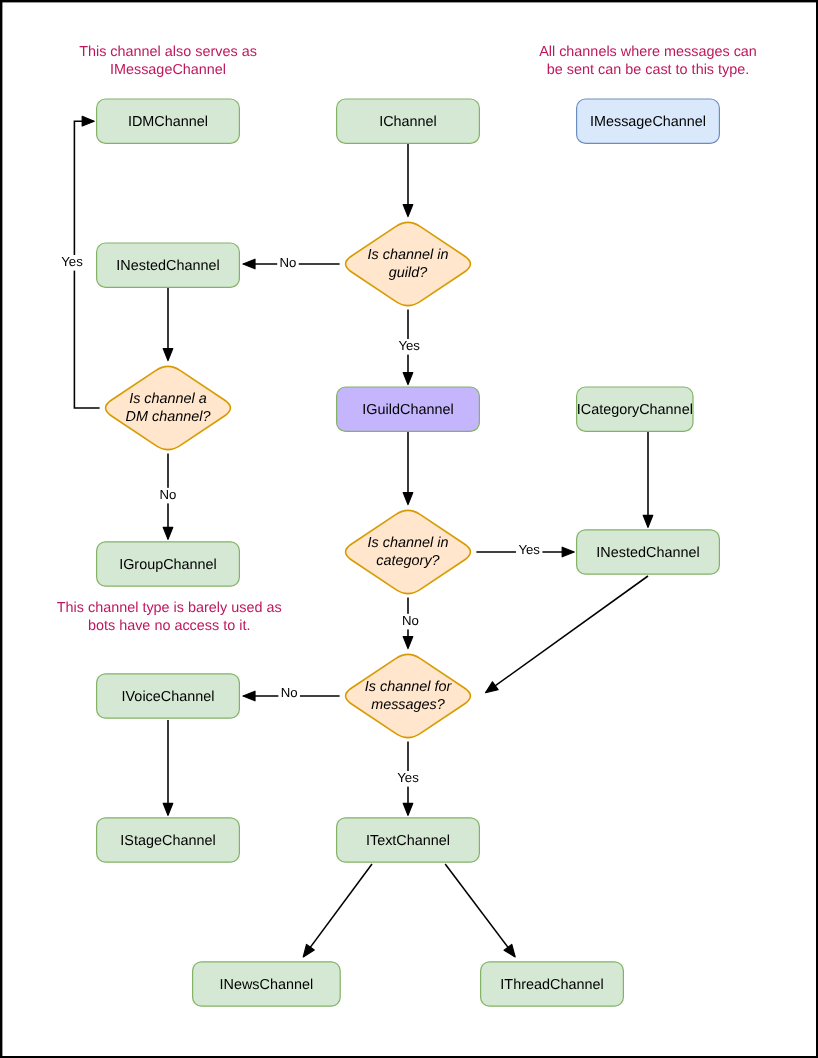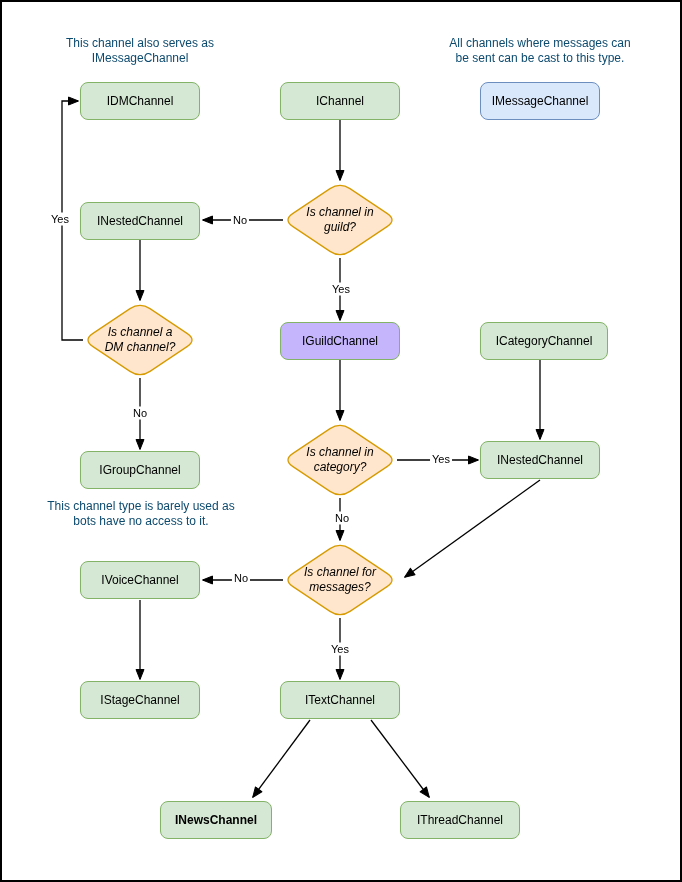--- a/index.html
+++ b/index.html
@@ -70,21 +70,21 @@
     z-index: 3;
     white-space: nowrap;
   }
   .annotation {
     position: absolute;
     transform: translateX(-50%);
     text-align: center;
     font-size: 12px;
     line-height: 15px;
     white-space: pre;
-    color: #0c4a6e;
+    color: #be185d;
     z-index: 2;
   }
 </style>
 </head>
 <body>
 
 <div class="canvas">
   <svg class="edges" xmlns="http://www.w3.org/2000/svg">
       <defs>
         <marker id="arrowhead" viewBox="0 0 12 12" refX="10.5" refY="6" markerWidth="12" markerHeight="12" orient="auto-start-reverse" markerUnits="userSpaceOnUse">
@@ -117,39 +117,39 @@
       </div>
       <div class="node" style="left: 480px; top: 82px; width: 120px; height: 38px; background: rgb(218, 232, 252); border: 1px solid rgb(108, 142, 191);">
         <span>IMessageChannel</span>
       </div>
       <div class="node" style="left: 80px; top: 202px; width: 120px; height: 38px; background: rgb(213, 232, 212); border: 1px solid rgb(130, 179, 102);">
         <span>INestedChannel</span>
       </div>
       <div class="node" style="left: 280px; top: 322px; width: 120px; height: 38px; background: #c4b5fd; border: 1px solid rgb(130, 179, 102);">
         <span>IGuildChannel</span>
       </div>
-      <div class="node" style="left: 480px; top: 322px; width: 128px; height: 38px; background: rgb(213, 232, 212); border: 1px solid rgb(130, 179, 102);">
+      <div class="node" style="left: 480px; top: 322px; width: 98px; height: 38px; background: rgb(213, 232, 212); border: 1px solid rgb(130, 179, 102);">
         <span>ICategoryChannel</span>
       </div>
       <div class="node" style="left: 480px; top: 441px; width: 120px; height: 38px; background: rgb(213, 232, 212); border: 1px solid rgb(130, 179, 102);">
         <span>INestedChannel</span>
       </div>
       <div class="node" style="left: 80px; top: 451px; width: 120px; height: 38px; background: rgb(213, 232, 212); border: 1px solid rgb(130, 179, 102);">
         <span>IGroupChannel</span>
       </div>
       <div class="node" style="left: 80px; top: 561px; width: 120px; height: 38px; background: rgb(213, 232, 212); border: 1px solid rgb(130, 179, 102);">
         <span>IVoiceChannel</span>
       </div>
       <div class="node" style="left: 80px; top: 681px; width: 120px; height: 38px; background: rgb(213, 232, 212); border: 1px solid rgb(130, 179, 102);">
         <span>IStageChannel</span>
       </div>
       <div class="node" style="left: 280px; top: 681px; width: 120px; height: 38px; background: rgb(213, 232, 212); border: 1px solid rgb(130, 179, 102);">
         <span>ITextChannel</span>
       </div>
-      <div class="node" style="left: 160px; top: 801px; width: 112px; height: 38px; background: rgb(213, 232, 212); border: 1px solid rgb(130, 179, 102); font-weight: bold;">
+      <div class="node" style="left: 160px; top: 801px; width: 124px; height: 38px; background: rgb(213, 232, 212); border: 1px solid rgb(130, 179, 102);">
         <span>INewsChannel</span>
       </div>
       <div class="node" style="left: 400px; top: 801px; width: 120px; height: 38px; background: rgb(213, 232, 212); border: 1px solid rgb(130, 179, 102);">
         <span>IThreadChannel</span>
       </div>
       <div class="decision" style="left: 283px; top: 182px; width: 114px; height: 76px;">
         <svg width="114" height="76">
           <path d="M 47.01539646794588 6.656402354702749 Q 57 0 66.98460353205412 6.656402354702749 L 104.01539646794588 31.34359764529725 Q 114 38 104.01539646794588 44.65640235470275 L 66.98460353205412 69.34359764529725 Q 57 76 47.01539646794588 69.34359764529725 L 9.984603532054123 44.65640235470275 Q 0 38 9.984603532054123 31.34359764529725 Z" fill="#ffe6cc" stroke="#d79b00" stroke-width="1.3"></path>
         </svg>
         <div class="decision-label">Is channel in

